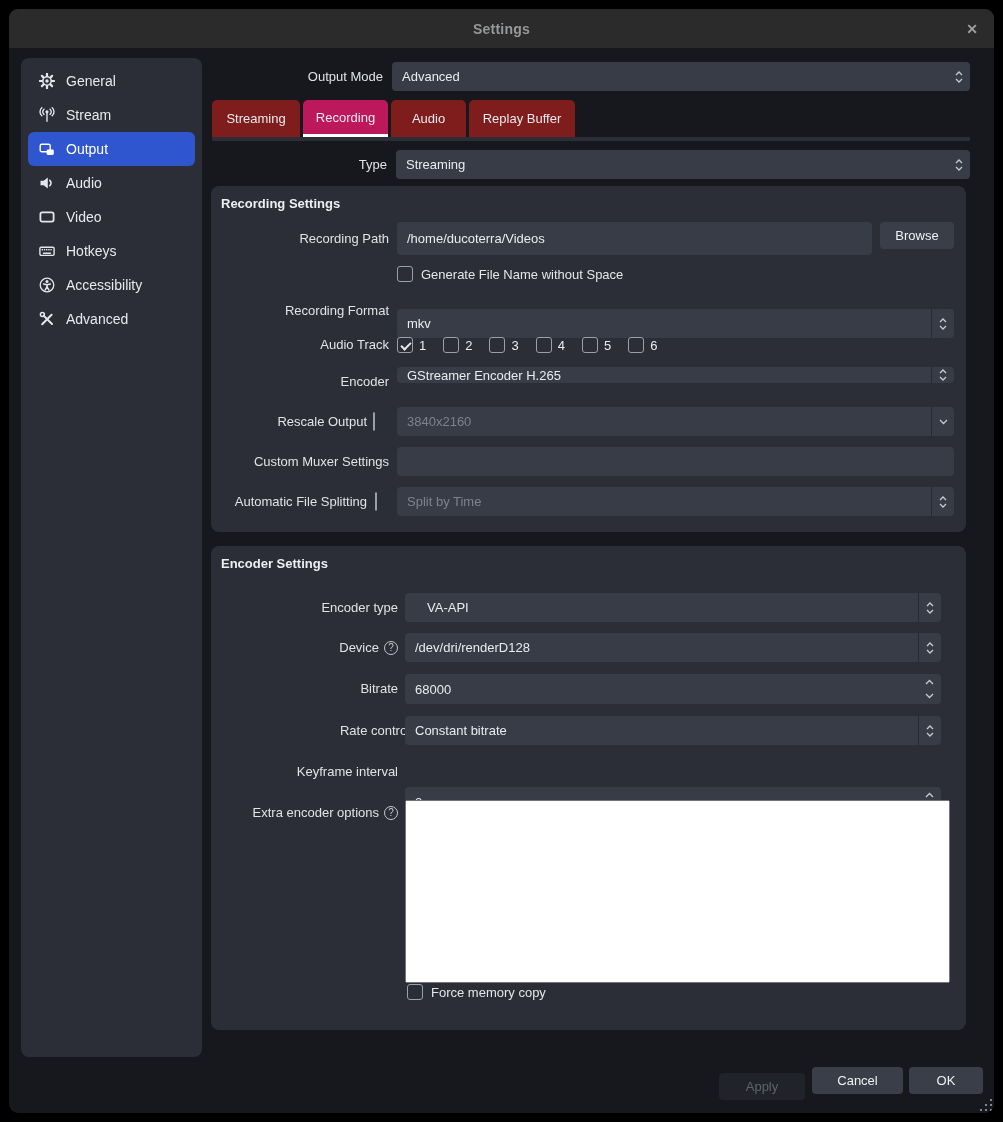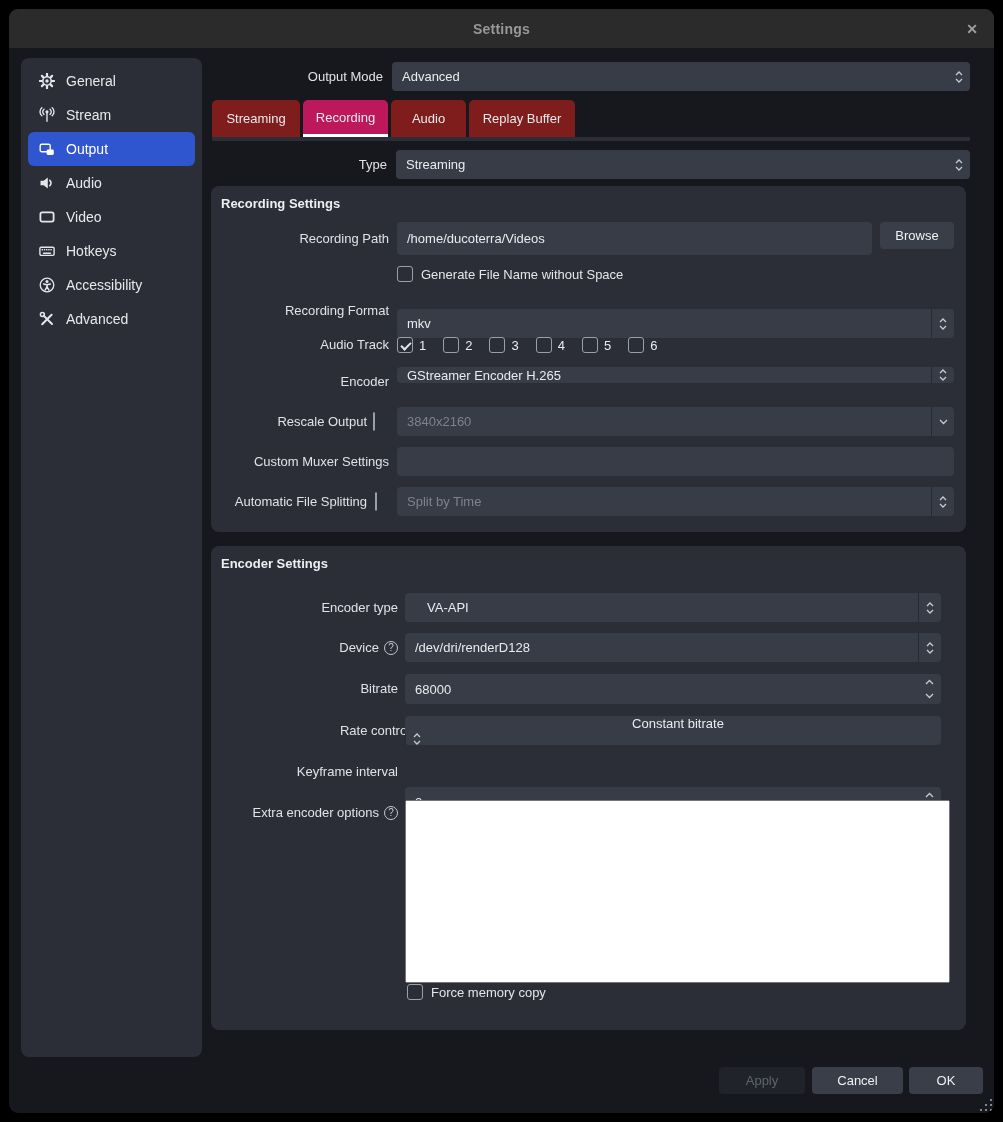--- a/index.html
+++ b/index.html
@@ -53,21 +53,21 @@
        font-size:13px;color:#e7e9ec;box-sizing:border-box;}
   .tab.selected{background:#be185d;border-bottom:3px solid #ffffff;}
   .paneline{position:absolute;left:203px;top:128px;width:758px;height:4px;background:#2b2e37;border-radius:1px;}
   
   .group{position:absolute;left:202px;width:755px;background:#2b2e37;border-radius:8px;}
   .ghead{position:absolute;left:10px;top:10px;font-size:13px;font-weight:bold;color:#edeff2;}
   
   .btn{position:absolute;height:27px;border-radius:4px;display:flex;align-items:center;justify-content:center;
        font-size:13px;box-sizing:border-box;}
   .btn.normal{background:#3a3e48;color:#eef0f2;}
-  .btn.disabled{background:#202329;color:#5f646c;}
+  .btn.disabled{background:#202329;color:#5f646c;margin-top:6px;}
   
   .help{display:inline-flex;width:14px;height:14px;border:1.3px solid #c3c7cd;border-radius:50%;
         align-items:center;justify-content:center;font-size:10px;color:#c3c7cd;box-sizing:border-box;
         margin-left:5px;flex:none;}
   
   .tracks{display:flex;align-items:center;}
   .tracks .cb{margin-right:6px;}
   .tracks .num{font-size:13px;color:#e9ebee;margin-right:17px;}
   
   .grip{position:absolute;right:2px;bottom:2px;width:14px;height:14px;}
@@ -357,21 +357,21 @@
           <svg width="9" height="6" viewBox="0 0 9 6">
               <path d="M1 5 L4.5 1.5 L8 5" fill="none" stroke="currentColor" stroke-width="1.3"></path>
             </svg></span>
         <span class="sa dn">
           <svg width="9" height="6" viewBox="0 0 9 6">
               <path d="M1 1 L4.5 4.5 L8 1" fill="none" stroke="currentColor" stroke-width="1.3"></path>
             </svg></span>
       </div>
 
       <div class="rlabel abs" style="left:0;top:170px;width:187px;line-height:29px;padding-left:12px;">Rate control</div>
-      <div class="combo abs" style="left:194px;top:170px;width:536px;height:29px;flex-direction:column;">
+      <div class="combo abs" style="left:194px;top:170px;width:536px;height:29px;">
         <span class="val">Constant bitrate</span>
         <span class="arrows">
           <svg width="8" height="5" viewBox="0 0 8 5">
               <path d="M1 4 L4 1 L7 4" fill="none" stroke="currentColor" stroke-width="1.3"></path>
             </svg>
           <svg width="8" height="5" viewBox="0 0 8 5">
               <path d="M1 1 L4 4 L7 1" fill="none" stroke="currentColor" stroke-width="1.3"></path>
             </svg>
         </span>
       </div>

